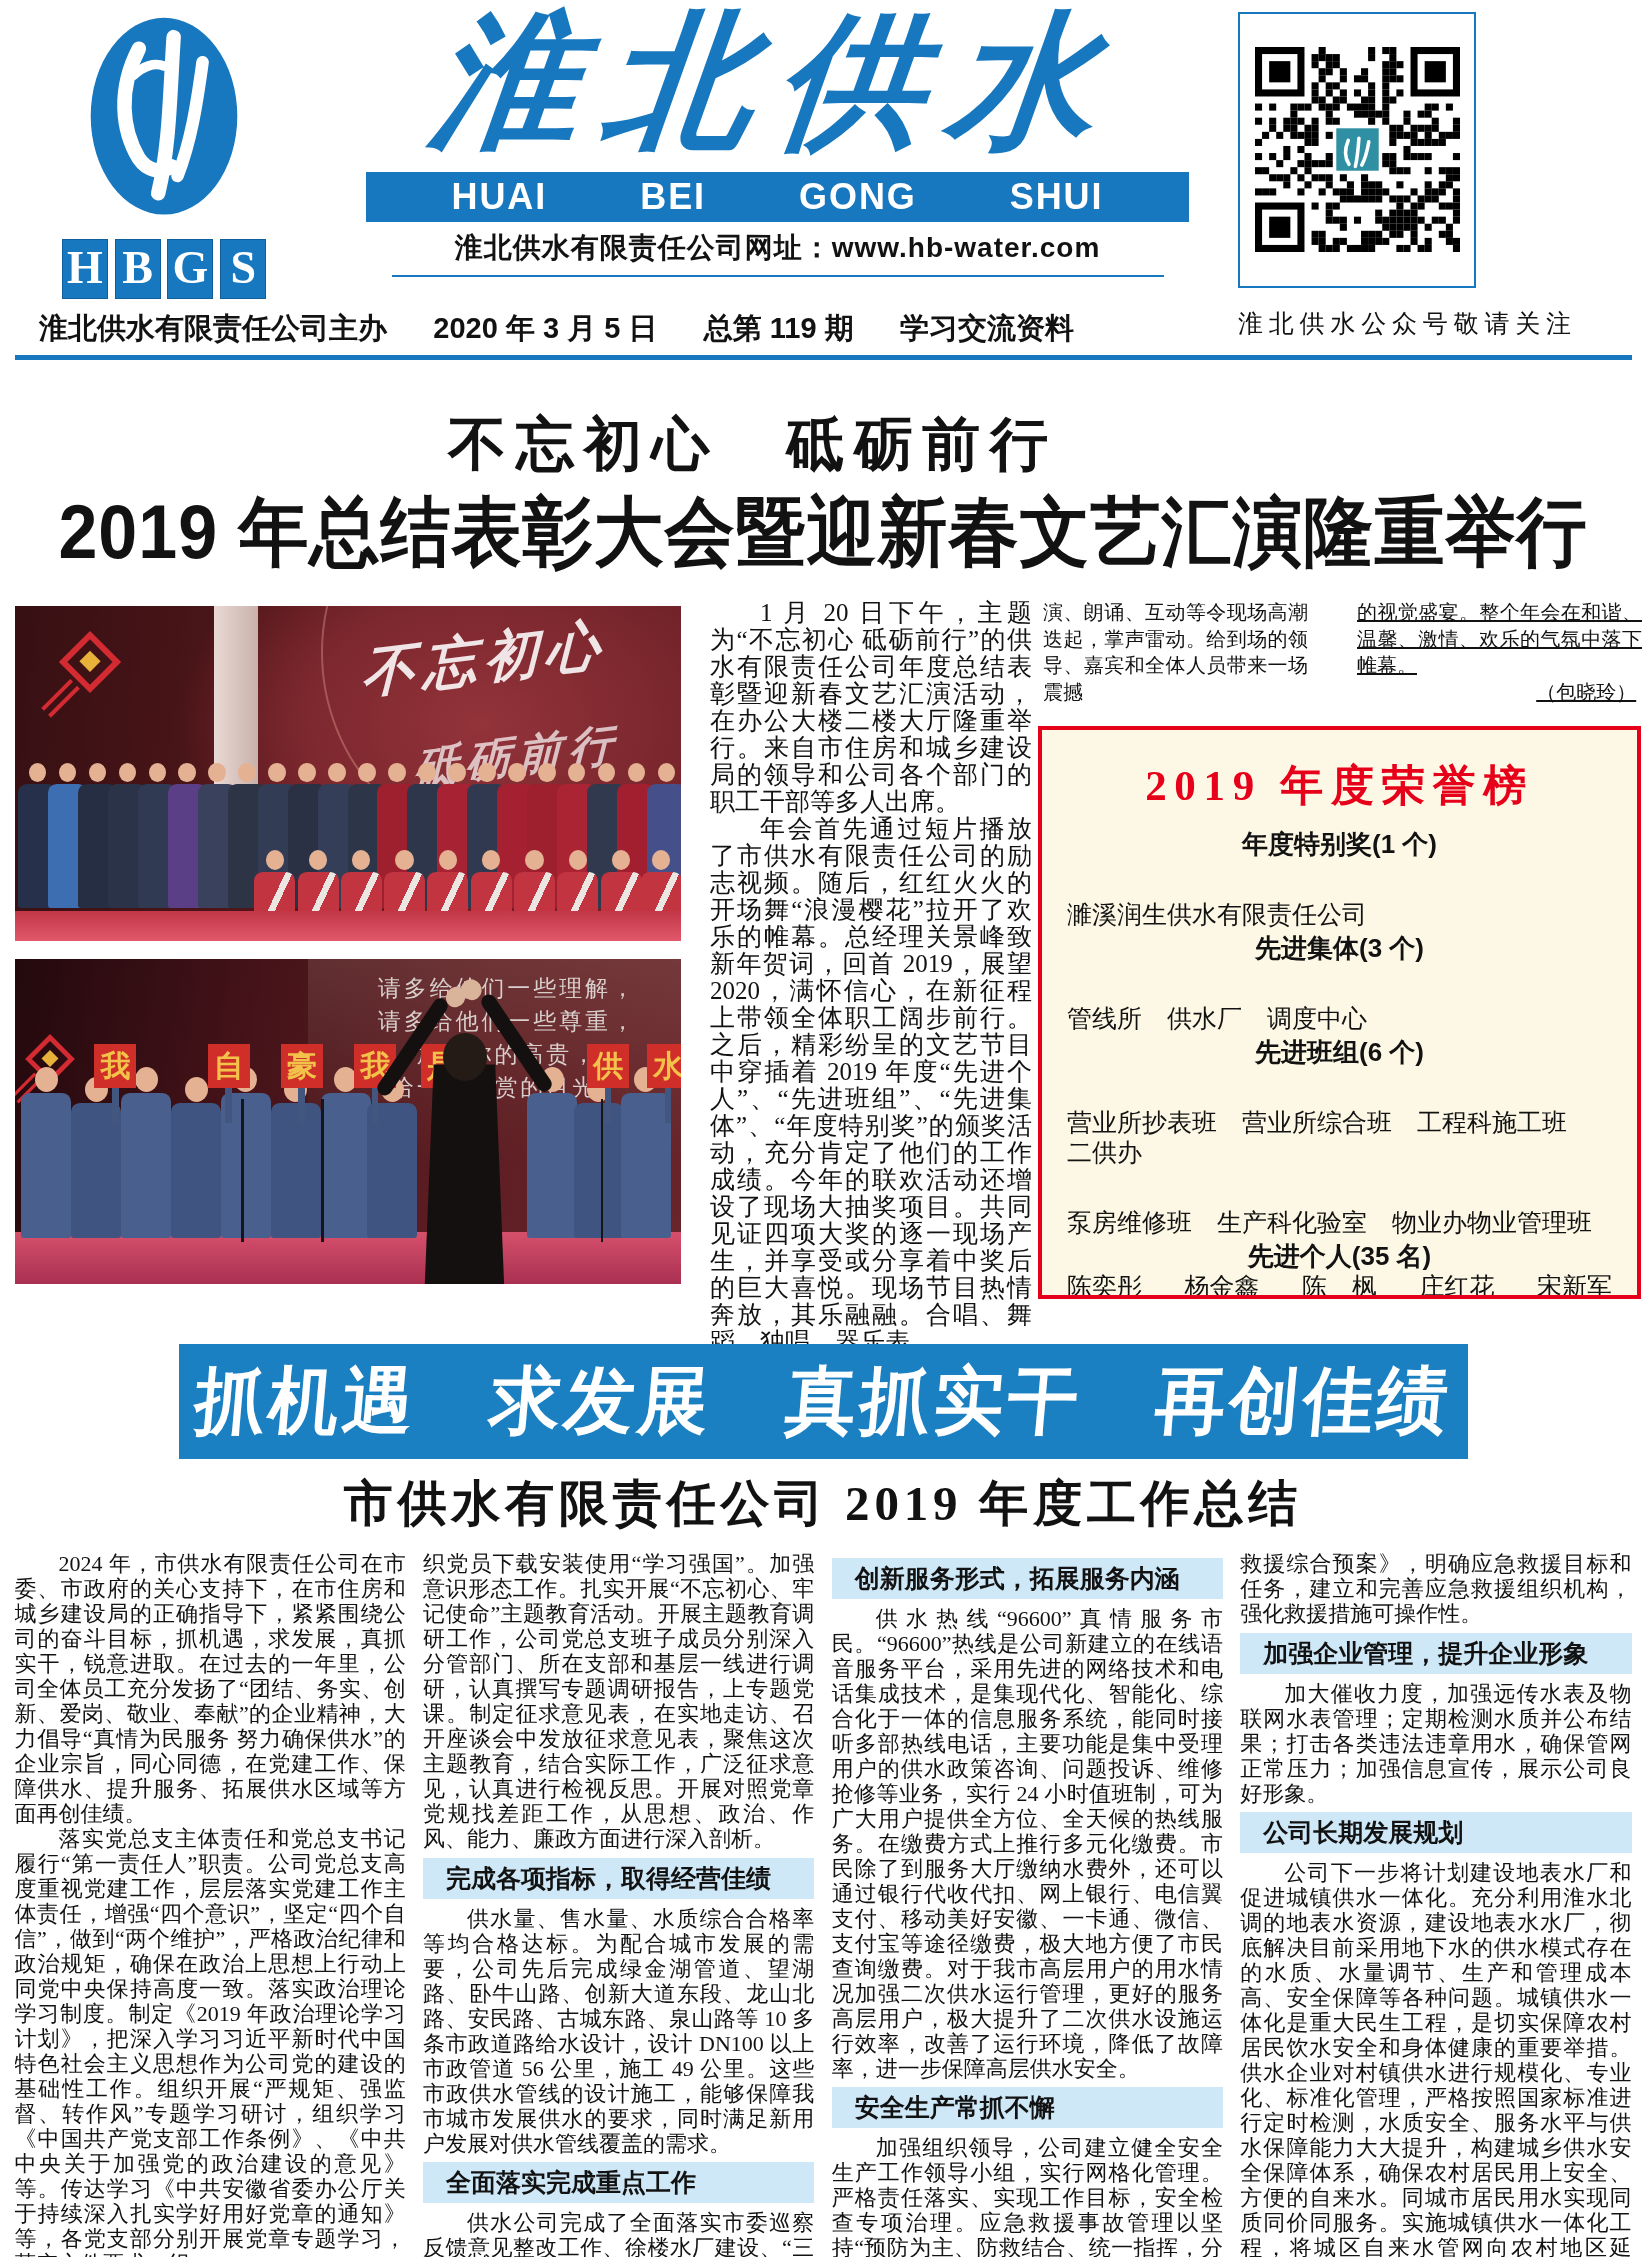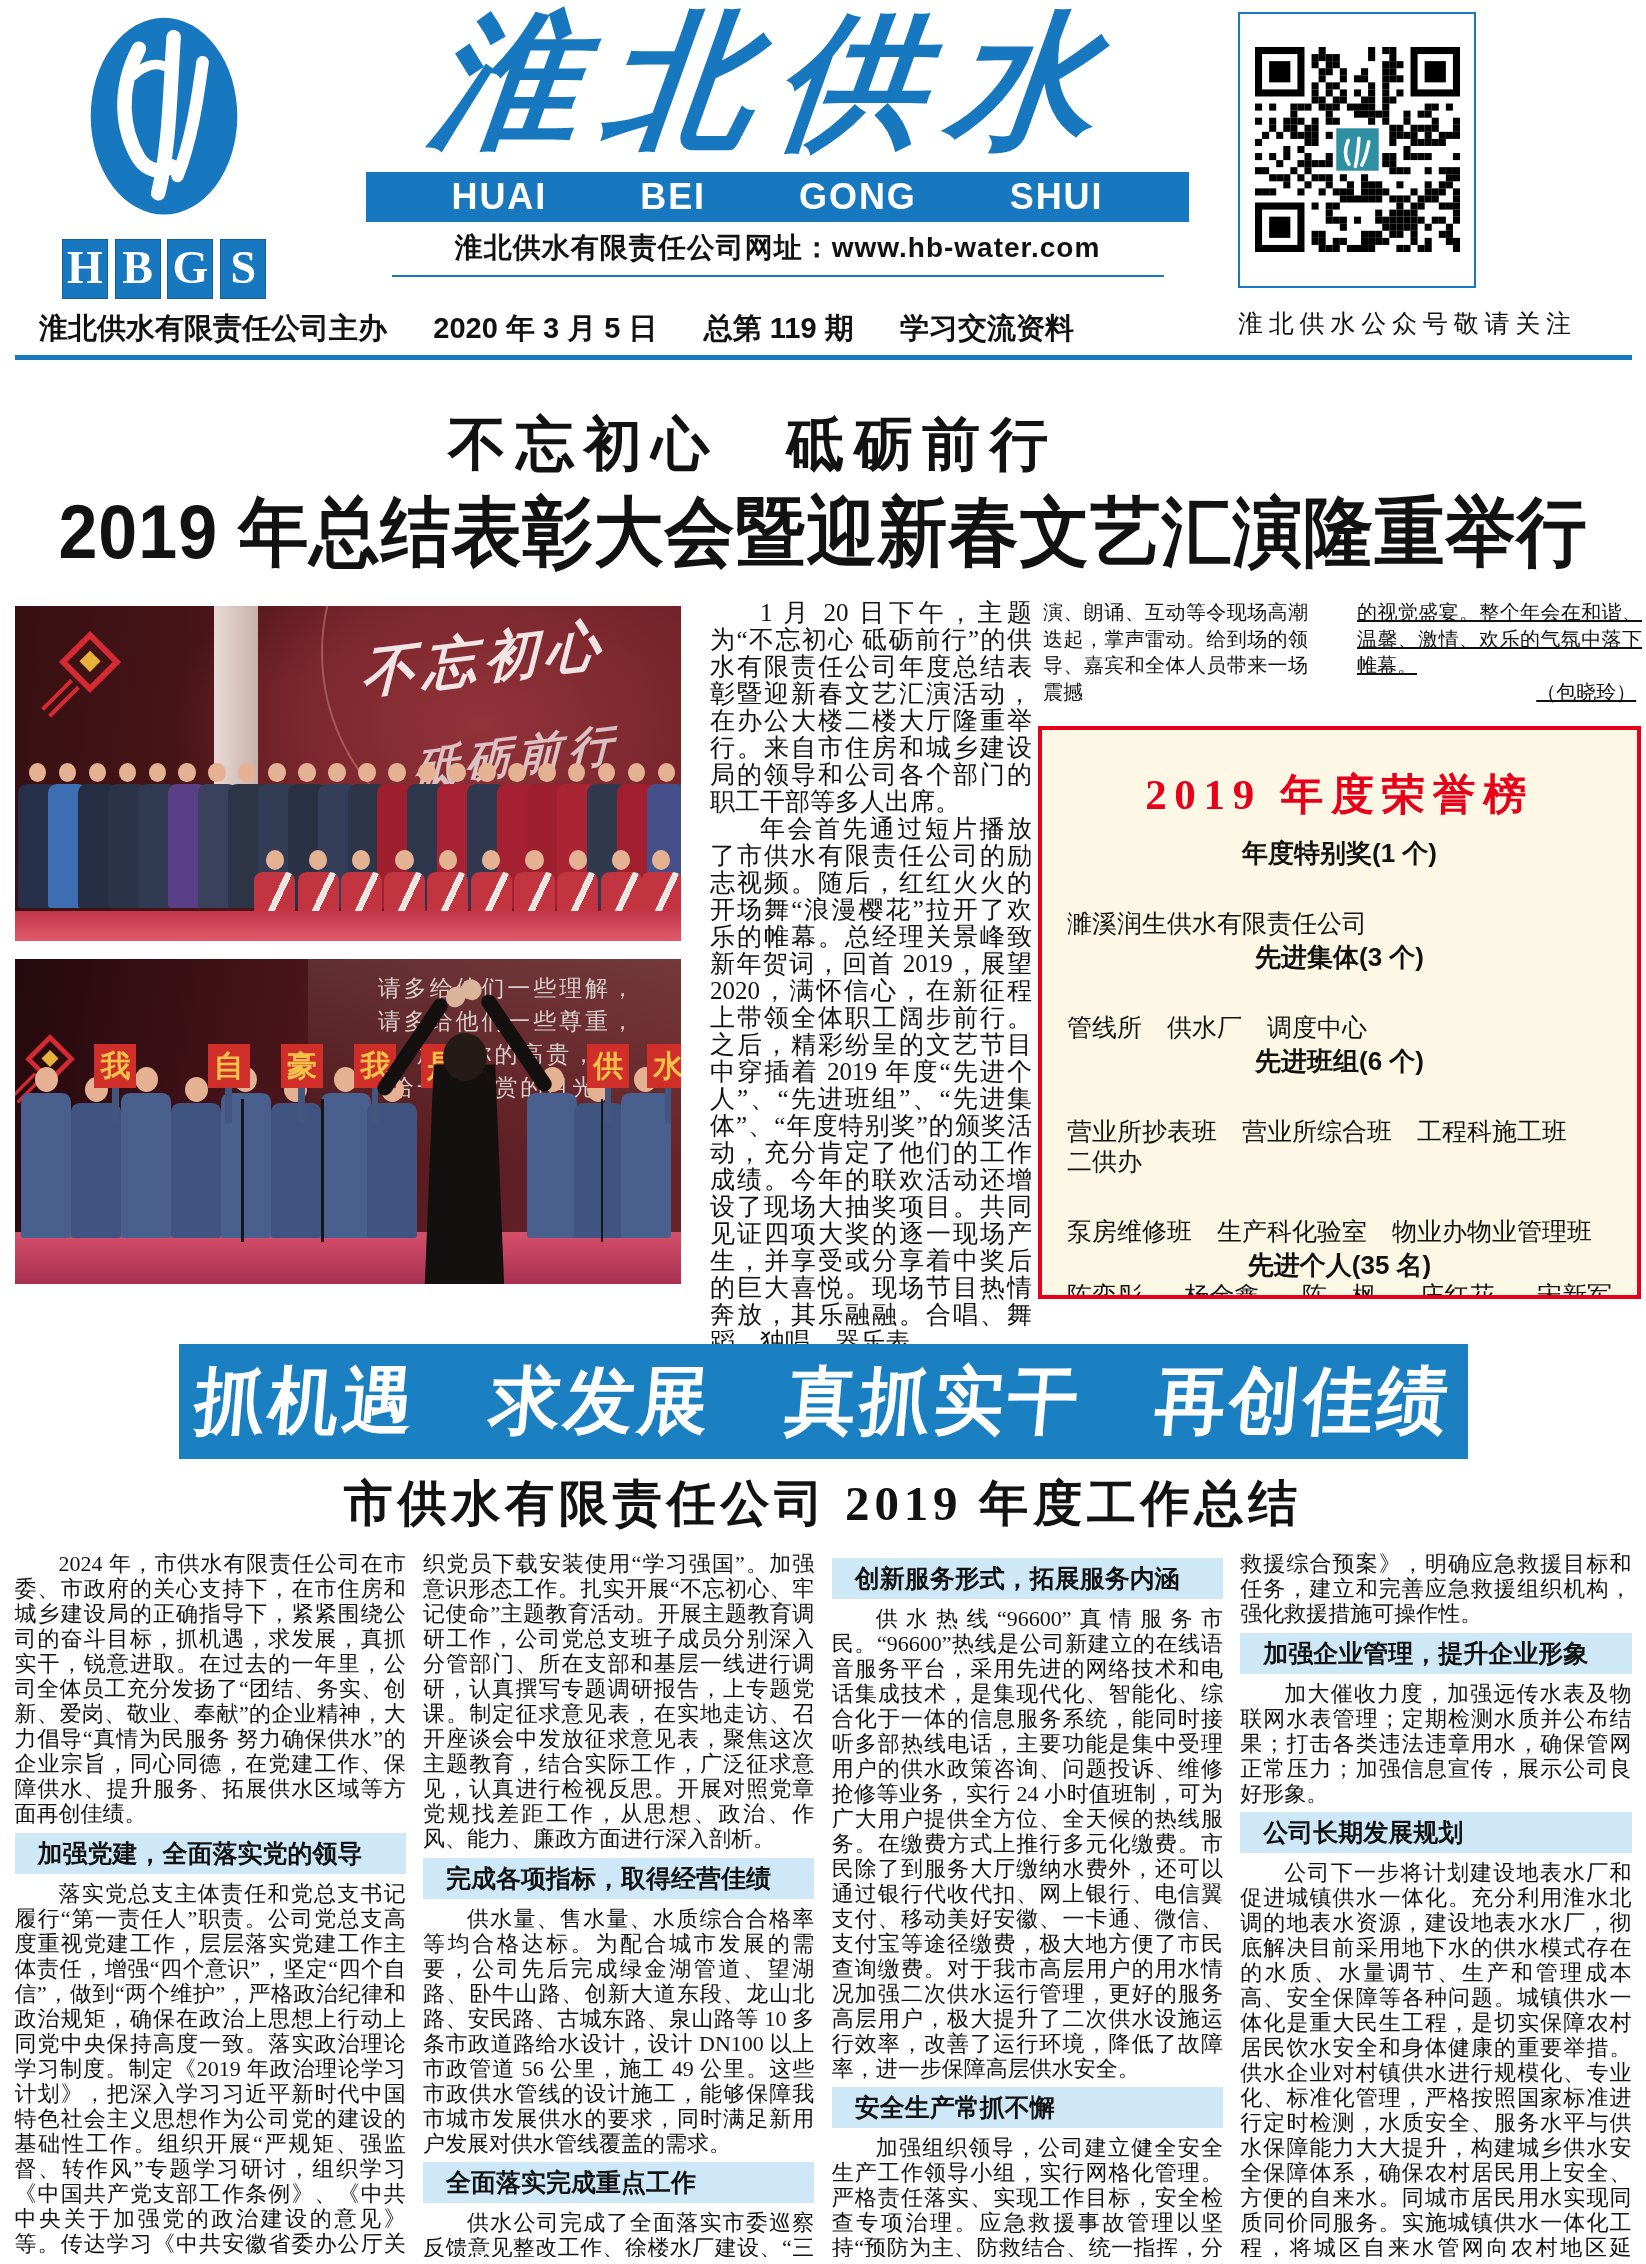--- a/index.html
+++ b/index.html
@@ -84,21 +84,21 @@
   #conductor .c-head{position:absolute;left:56px;top:33px;width:44px;height:48px;background:#241a16;border-radius:50%;}
   #conductor .c-arm{position:absolute;width:15.4px;height:114px;background:#14100f;border-radius:7.7px;}
   #conductor .c-arm.l{left:17.4px;top:-9.7px;transform:rotate(34deg);}
   #conductor .c-arm.r{right:17.4px;top:-13.5px;transform:rotate(-34deg);}
   #conductor .c-hand{position:absolute;width:19.3px;height:21px;background:#d9b49a;border-radius:50%;}
   #conductor .c-hand.l{left:5.8px;top:-19.3px;}
   #conductor .c-hand.r{right:5.8px;top:-23px;}
 
   
   .honor-box{position:absolute;left:1038px;top:726px;width:603px;height:573px;background:#fdf8e6;
-     border:4.8px solid #e60019;padding:24px 25px;overflow:hidden;}
+     border:4.8px solid #e60019;padding:15px 25px;overflow:hidden;}
   .honor-title{text-align:center;color:#e60019;font-size:43px;font-weight:800;letter-spacing:7.7px;
      margin:11.6px 0 13.5px;}
   .honor-h{text-align:center;font-family:"Liberation Sans","DejaVu Sans",sans-serif;font-weight:800;
      font-size:26px;line-height:32px;margin-top:1.9px;}
   .honor-line{font-size:25px;line-height:30px;margin-top:40px;}
   .honor-row{display:flex;justify-content:space-between;font-size:25px;line-height:30px;}
 
   
   .banner{position:absolute;left:179px;top:1344px;width:1289px;height:115px;background:#1a80c2;
      display:flex;align-items:center;justify-content:center;}
@@ -759,21 +759,20 @@
       </div>
   </div>
 
   <div class="banner" data-name="slogan-banner">
     <span class="banner-text" data-name="slogan-banner-text">抓机遇　求发展　真抓实干　再创佳绩</span>
   </div>
   <div class="summary-title" data-name="summary-title">市供水有限责任公司 2019 年度工作总结</div>
   <div class="summary" id="summary-cols" data-name="summary-columns">
       <div class="sum-col" data-name="summary-column">
         <p class="sum-p" data-name="summary-paragraph">2024 年，市供水有限责任公司在市委、市政府的关心支持下，在市住房和城乡建设局的正确指导下，紧紧围绕公司的奋斗目标，抓机遇，求发展，真抓实干，锐意进取。在过去的一年里，公司全体员工充分发扬了“团结、务实、创新、爱岗、敬业、奉献”的企业精神，大力倡导“真情为民服务 努力确保供水”的企业宗旨，同心同德，在党建工作、保障供水、提升服务、拓展供水区域等方面再创佳绩。</p>
-        <div class="sum-h" data-name="summary-subhead">加强党建，全面落实党的领导</div>
         <p class="sum-p" data-name="summary-paragraph">落实党总支主体责任和党总支书记履行“第一责任人”职责。公司党总支高度重视党建工作，层层落实党建工作主体责任，增强“四个意识”，坚定“四个自信”，做到“两个维护”，严格政治纪律和政治规矩，确保在政治上思想上行动上同党中央保持高度一致。落实政治理论学习制度。制定《2019 年政治理论学习计划》，把深入学习习近平新时代中国特色社会主义思想作为公司党的建设的基础性工作。组织开展“严规矩、强监督、转作风”专题学习研讨，组织学习《中国共产党支部工作条例》、《中共中央关于加强党的政治建设的意见》等。传达学习《中共安徽省委办公厅关于持续深入扎实学好用好党章的通知》等，各党支部分别开展党章专题学习，落实文件要求，组</p>
       </div>
       <div class="sum-col" data-name="summary-column">
         <p class="sum-p cont" data-name="summary-paragraph">织党员下载安装使用“学习强国”。加强意识形态工作。扎实开展“不忘初心、牢记使命”主题教育活动。开展主题教育调研工作，公司党总支班子成员分别深入分管部门、所在支部和基层一线进行调研，认真撰写专题调研报告，上专题党课。制定征求意见表，在实地走访、召开座谈会中发放征求意见表，聚焦这次主题教育，结合实际工作，广泛征求意见，认真进行检视反思。开展对照党章党规找差距工作，从思想、政治、作风、能力、廉政方面进行深入剖析。</p>
         <div class="sum-h" data-name="summary-subhead">完成各项指标，取得经营佳绩</div>
         <p class="sum-p" data-name="summary-paragraph">供水量、售水量、水质综合合格率等均合格达标。为配合城市发展的需要，公司先后完成绿金湖管道、望湖路、卧牛山路、创新大道东段、龙山北路、安民路、古城东路、泉山路等 10 多条市政道路给水设计，设计 DN100 以上市政管道 56 公里，施工 49 公里。这些市政供水管线的设计施工，能够保障我市城市发展供水的要求，同时满足新用户发展对供水管线覆盖的需求。</p>
         <div class="sum-h" data-name="summary-subhead">全面落实完成重点工作</div>
         <p class="sum-p" data-name="summary-paragraph">供水公司完成了全面落实市委巡察反馈意见整改工作、徐楼水厂建设、“三供一业”供水改造移交工作、公司改制挂牌等重点工作。</p>
       </div>
       <div class="sum-col" data-name="summary-column">

